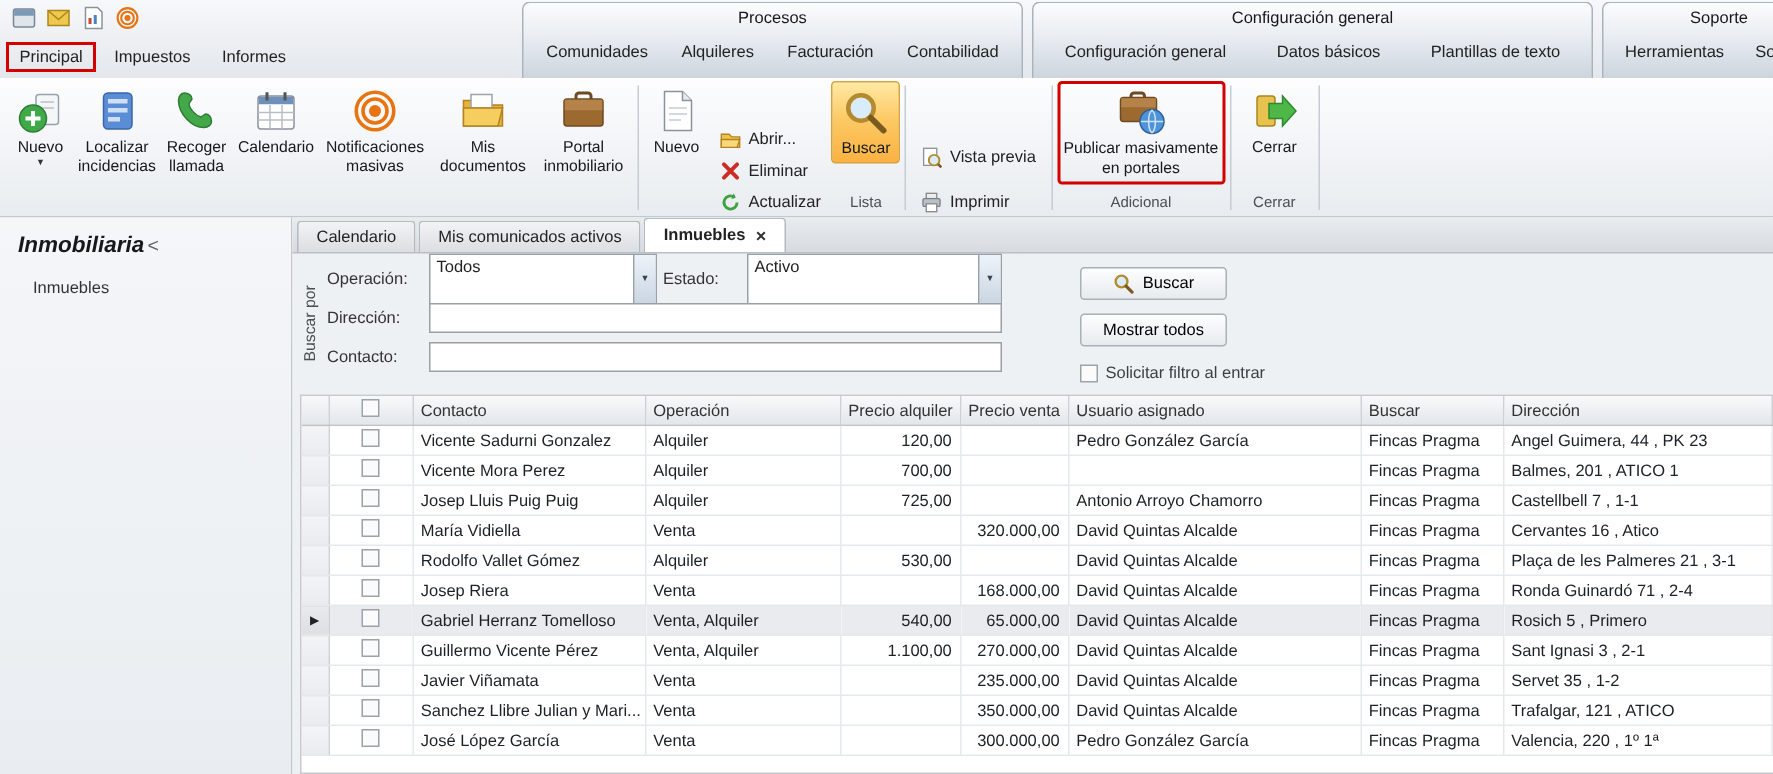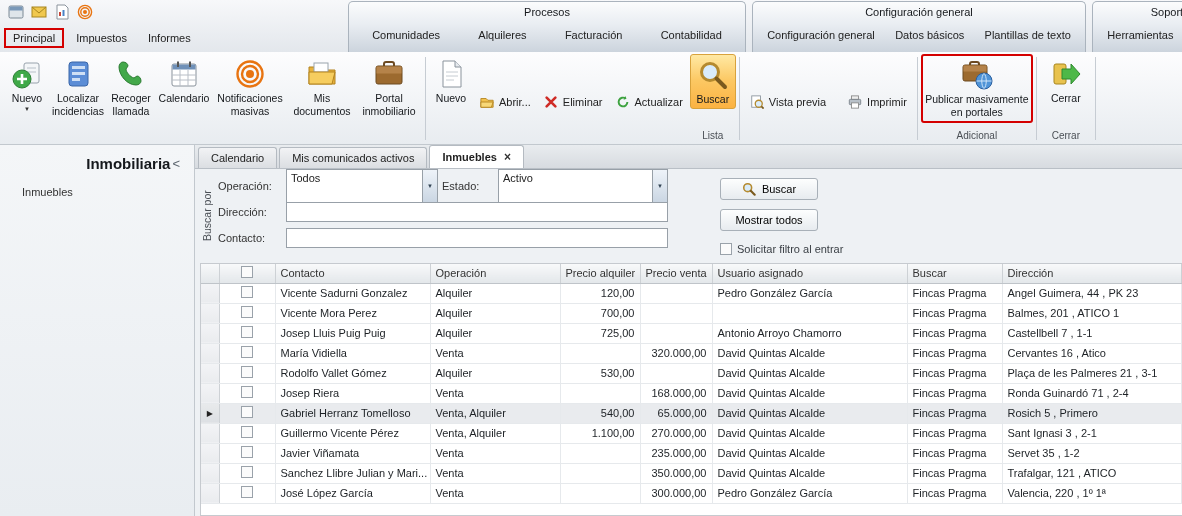--- a/index.html
+++ b/index.html
@@ -11,47 +11,47 @@
   .ribbon-top { height:52px; display:flex; background:linear-gradient(#f7f8fa,#e3e7ec); flex:0 0 auto; }
   .ribbon-left { width:345px; display:flex; flex-direction:column; flex:0 0 auto; }
   .quick-access { height:24px; display:flex; align-items:center; gap:7px; padding:3px 8px; }
   .qicon { width:16px; height:16px; display:inline-block; }
   .qicon svg { width:16px; height:16px; display:block; }
   .home-tabs { height:28px; display:flex; align-items:center; padding-left:4px; gap:3px; }
   .rtab { padding:4px 9px; color:#222; white-space:nowrap; cursor:default; }
   .rtab.annotated { border:2px solid #d40000; padding:2px 7px; }
   .tab-group { margin:1px 3px 0 3px; border:1px solid #aab3bd; border-bottom:none; border-radius:5px 5px 0 0;
                background:linear-gradient(#fbfcfd 0%,#e9edf2 45%,#ccd4dd 100%); display:flex; flex-direction:column; flex:0 0 auto; }
-  .tg-procesos { width:398px; } .tg-config { width:334px; } .tg-soporte { width:156px; }
+  .tg-procesos { width:334px; } .tg-config { width:374px; } .tg-soporte { width:156px; }
   .tab-group-title { text-align:center; padding:4px 0 1px 0; color:#15181c; }
   .tab-group-tabs { display:flex; justify-content:space-around; align-items:center; flex:1; padding:0 4px 2px 4px; }
   .tab-group .rtab { padding:3px 4px; }
 
   
   .ribbon-body { height:93px; background:linear-gradient(#fdfdfe,#e8ecf0); border-bottom:1px solid #c2c8ce;
                  display:flex; align-items:stretch; padding:2px 4px 1px 4px; flex:0 0 auto; }
   .big-btn { display:flex; flex-direction:column; align-items:center; padding:4px 2px 2px 2px; text-align:center;
              font-size:10.5px; line-height:1.2; color:#15181c; border-radius:3px; cursor:default; }
   .big-btn .icon32 { width:32px; height:32px; margin-bottom:2px; flex:0 0 auto; }
   .big-btn .icon32 svg { width:32px; height:32px; display:block; }
   .drop-arrow { font-size:6px; color:#333; margin-top:1px; }
   .vsep { width:1px; background:#c6ccd3; margin:3px 3px; }
-  .small-stack { display:flex; flex-direction:row; gap:5px; padding:6px 3px 0 3px;justify-content:flex-end; }
+  .small-stack { display:flex; flex-direction:column; gap:5px; padding:6px 3px 0 3px;justify-content:flex-end; }
   .small-btn { display:flex; align-items:center; gap:5px; padding:1px 4px; border-radius:2px; white-space:nowrap; }
   .small-btn svg { width:14px; height:14px; display:block; }
   .rb-col { display:flex; flex-direction:column; align-items:center; }
   .group-label { margin-top:auto; font-size:10px; color:#4a4f55; text-align:center; padding:2px 8px 2px 8px; }
   .buscar-btn { background:linear-gradient(#ffe9a4,#fcc863 48%,#fbb242); border:1px solid #d8a23c; width:46px; }
   .publicar-btn { width:112px; border:2px solid #d40000; padding:3px 2px; }
   .preview-stack { padding-top:6px; gap:14px; }
 
   
   .main { flex:1; display:flex; min-height:0; }
   .sidebar { width:195px; flex:0 0 auto; background:linear-gradient(#f4f6f8,#e9edf1); border-right:1px solid #c2c8ce; padding-top:10px; }
-  .sidebar-header { display:flex; justify-content:flex-end; align-items:center; padding:0 12px 10px 12px; }
+  .sidebar-header { display:flex; justify-content:flex-start; align-items:center; padding:0 12px 10px 12px;font-style:italic; }
   .sidebar-title { font-size:15px; font-weight:bold; color:#15181c; }
   .collapse-icon { color:#5a636c; font-size:13px; cursor:default; padding:0 2px; }
   .sidebar-item { padding:4px 12px 4px 22px; color:#333; cursor:default; }
 
   .content { flex:1; display:flex; flex-direction:column; min-width:0; background:#eef1f4; }
   .doc-tabs { height:24px; display:flex; align-items:flex-end; background:linear-gradient(#e9eceF,#d7dbe0);
               border-bottom:1px solid #b9bfc6; padding-left:3px; gap:2px; flex:0 0 auto; }
   .dtab { height:21px; padding:3px 12px; background:linear-gradient(#f2f3f5,#dbdee2); border:1px solid #b4bac1;
           border-bottom:none; border-radius:3px 3px 0 0; display:flex; align-items:center; gap:7px; white-space:nowrap; cursor:default; }
   .dtab.active { background:#fff; height:23px; font-weight:bold; }

